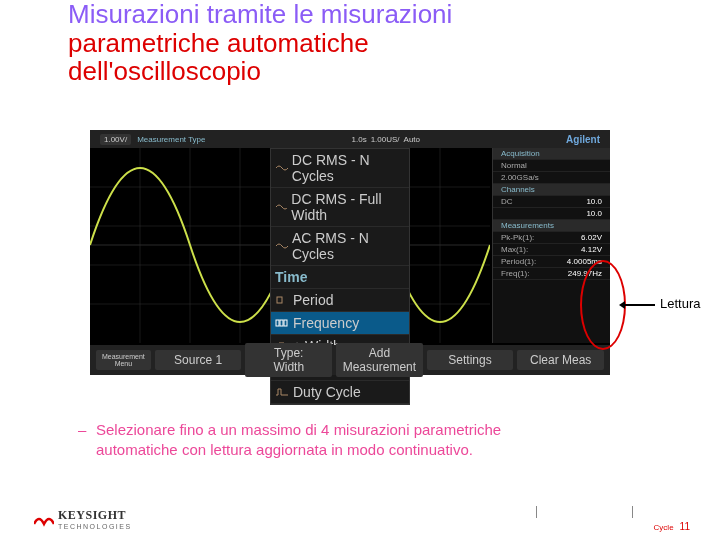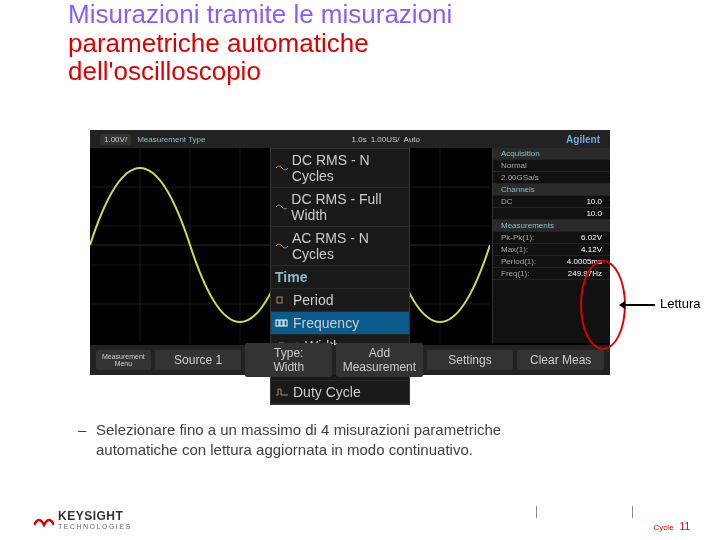--- a/index.html
+++ b/index.html
@@ -25,27 +25,27 @@
   .sp-row { padding: 1px 8px; display: flex; justify-content: space-between; color: #aaa; border-bottom: 1px solid #222; }
   .sp-row.hd { background: #2a2a2a; color: #8bc; }
   .sp-row .v { color: #fff; }
   .scope-bot { position: absolute; bottom: 0; left: 0; right: 0; height: 30px; background: #222; display: flex; align-items: center; gap: 4px; padding: 0 6px; }
   .btn { background: #333; padding: 3px 6px; font-size: 12px; color: #ccc; border-radius: 2px; text-align: center; flex: 1; }
   .btn.sm { flex: 0 0 40px; font-size: 7px; }
   .circle { position: absolute; top: 260px; left: 580px; width: 46px; height: 90px; border: 2px solid #d00; border-radius: 50%; pointer-events: none; }
   .arrow-line { position: absolute; top: 304px; left: 625px; width: 30px; height: 2px; background: #000; }
   .arrow-line::before { content: ""; position: absolute; left: -6px; top: -3px; border-right: 6px solid #000; border-top: 4px solid transparent; border-bottom: 4px solid transparent; }
   .lettura { position: absolute; top: 296px; left: 660px; font-size: 13px; color: #000; }
-  .bullet { position: absolute; top: 420px; left: 78px; width: 470px; font-size: 15px; color: #404040; line-height: 1.35; }
+  .bullet { position: absolute; top: 420px; left: 78px; width: 470px; font-size: 15px; color: #ec4899; line-height: 1.35; }
   .bullet .dash { display: inline-block; width: 18px; }
   .bullet .txt { display: inline-block; width: 440px; vertical-align: top; }
   .footer-left { position: absolute; bottom: 10px; left: 34px; display: flex; align-items: center; gap: 6px; }
   .klogo { display: flex; align-items: center; gap: 4px; }
   .klogo .mark { width: 20px; height: 18px; }
-  .klogo .name { font-size: 12px; font-weight: bold; color: #333; letter-spacing: 0.5px; }
+  .klogo .name { font-size: 12px; font-weight: bold; color: #333; letter-spacing: 0.5px; font-family: Liberation Serif, serif; }
   .klogo .sub { font-size: 7px; color: #666; letter-spacing: 1.5px; }
   .footer-right { position: absolute; bottom: 8px; right: 30px; font-size: 10px; color: #d00; display: flex; gap: 6px; align-items: baseline; }
   .footer-right .pg { font-size: 8px; }
   .footer-right .num { font-size: 10px; }
   .tick { position: absolute; bottom: 22px; left: 536px; width: 1px; height: 12px; background: #888; }
   .tick2 { left: 632px; }
 </style>
 </head>
 <body>
 

